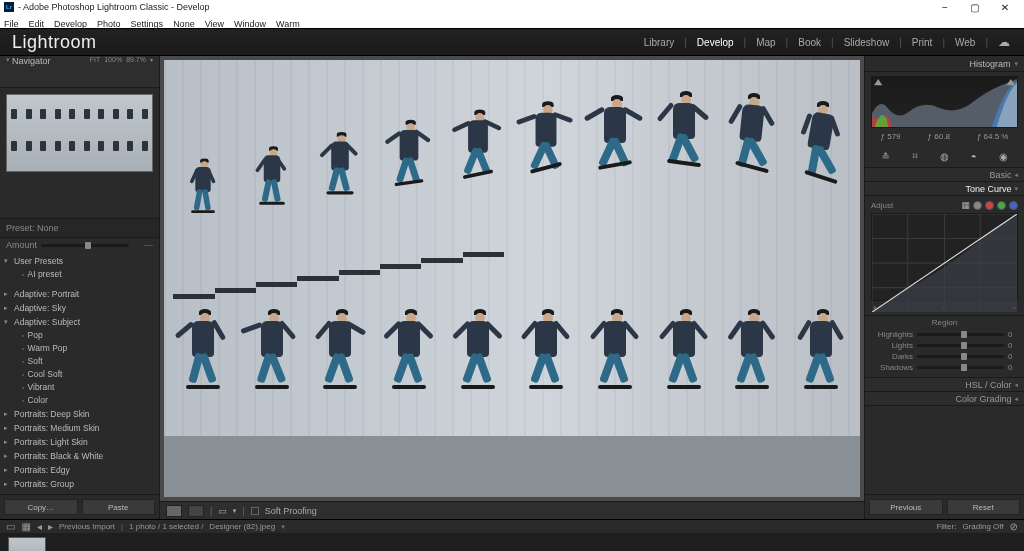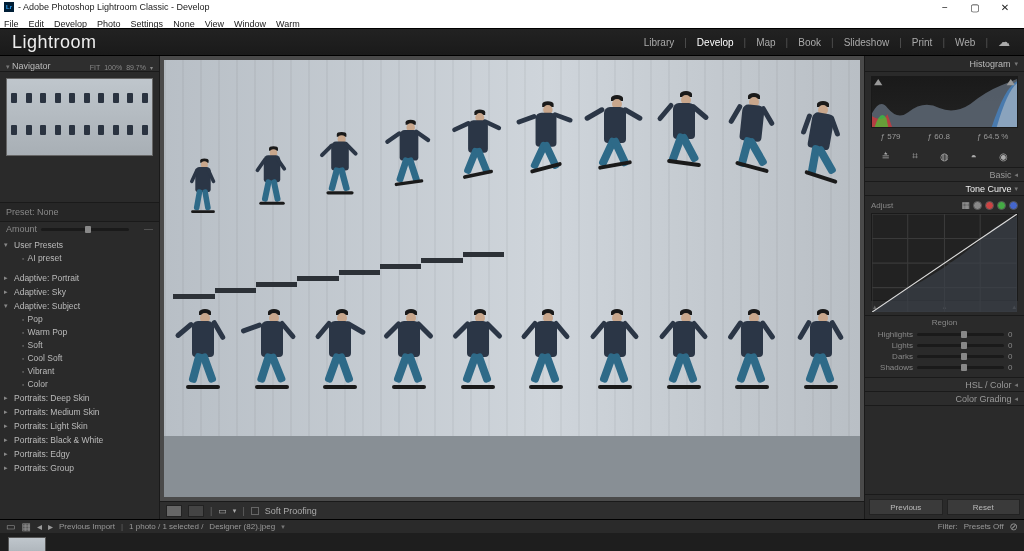--- a/index.html
+++ b/index.html
@@ -13,21 +13,21 @@
   .brand-bar { height: 28px; background: linear-gradient(#222, #1a1a1a); display: flex; align-items: center; padding: 0 12px; border-top: 1px solid #000; border-bottom: 1px solid #000; }
   .brand { font-size: 18px; color: #eee; font-weight: 300; letter-spacing: 0.5px; }
   .brand-bar .spacer { flex: 1; }
   .modules { display: flex; gap: 6px; font-size: 10px; color: #aaa; align-items: center; }
   .modules span { padding: 0 2px; }
   .modules .sep { color: #555; }
   .modules .active { color: #fff; }
   .modules .cloud { font-size: 12px; }
   .work { display: flex; height: 463px; background: #323232; }
   .lpanel { width: 160px; background: #2a2a2a; display: flex; flex-direction: column; border-right: 1px solid #1a1a1a; font-size: 9px; position: relative; }
-  .panel-head { height: 16px; display: flex; align-items: flex-end; padding: 0 6px; color: #bbb; border-bottom: 1px solid #1a1a1a; background: #2e2e2e; }
+  .panel-head { height: 32px; display: flex; align-items: flex-start; padding: 0 6px; color: #bbb; border-bottom: 1px solid #1a1a1a; background: #2e2e2e; }
   .panel-head .spacer { flex: 1; }
   .panel-head .small { font-size: 7px; color: #888; margin-left: 4px; }
   .nav-thumb { margin: 6px; height: 78px; background: linear-gradient(#bfc6cc, #a8afb5); border: 1px solid #666; position: relative; overflow: hidden; }
   .nav-thumb .row { position: absolute; left: 0; right: 0; display: flex; justify-content: space-around; }
   .nav-thumb .sk { width: 6px; height: 10px; background: #2a3340; border-radius: 1px; }
   .preset-cur { padding: 4px 6px; color: #888; border-top: 1px solid #1a1a1a; border-bottom: 1px solid #1a1a1a; background: #262626; }
   .slider-row { display: flex; align-items: center; padding: 2px 6px; gap: 4px; color: #888; }
   .slide { flex: 1; height: 3px; background: #1a1a1a; border-radius: 2px; position: relative; }
   .slide::after { content: ''; position: absolute; left: 50%; top: -2px; width: 6px; height: 7px; background: #888; border-radius: 1px; }
   .tree { flex: 1; overflow: hidden; padding: 2px 0; }
@@ -191,20 +191,24 @@
       <div class="tree-sub">Cool Soft</div>
       <div class="tree-sub">Vibrant</div>
       <div class="tree-sub">Color</div>
       <div class="tree-item col">Portraits: Deep Skin</div>
       <div class="tree-item col">Portraits: Medium Skin</div>
       <div class="tree-item col">Portraits: Light Skin</div>
       <div class="tree-item col">Portraits: Black &amp; White</div>
       <div class="tree-item col">Portraits: Edgy</div>
       <div class="tree-item col">Portraits: Group</div>
     </div>
+    <div class="btn-row">
+      <div class="btn">Copy…</div>
+      <div class="btn">Paste</div>
+    </div>
   </div>
 
   <div class="center">
     <div class="canvas">
       <div class="image">
         <div class="ground"></div>
 
         <div class="steps">
           <div class="step" style="left:2%;width:9%;top:42px"></div>
           <div class="step" style="left:11%;width:9%;top:36px"></div>
@@ -543,18 +547,18 @@
   <span class="ficon">▦</span>
   <span class="ficon">◂</span>
   <span class="ficon">▸</span>
   <span>Previous Import</span>
   <span style="color:#666">|</span>
   <span>1 photo / 1 selected /</span>
   <span>Designer (82).jpeg</span>
   <span style="font-size:7px;color:#777">▾</span>
   <span class="spacer"></span>
   <span>Filter:</span>
-  <span>Presets Off</span>
+  <span>Grading Off</span>
   <span class="ficon">⊘</span>
 </div>
 <div class="filmstrip">
   <div class="fthumb"></div>
 </div>
 
 </body></html>

